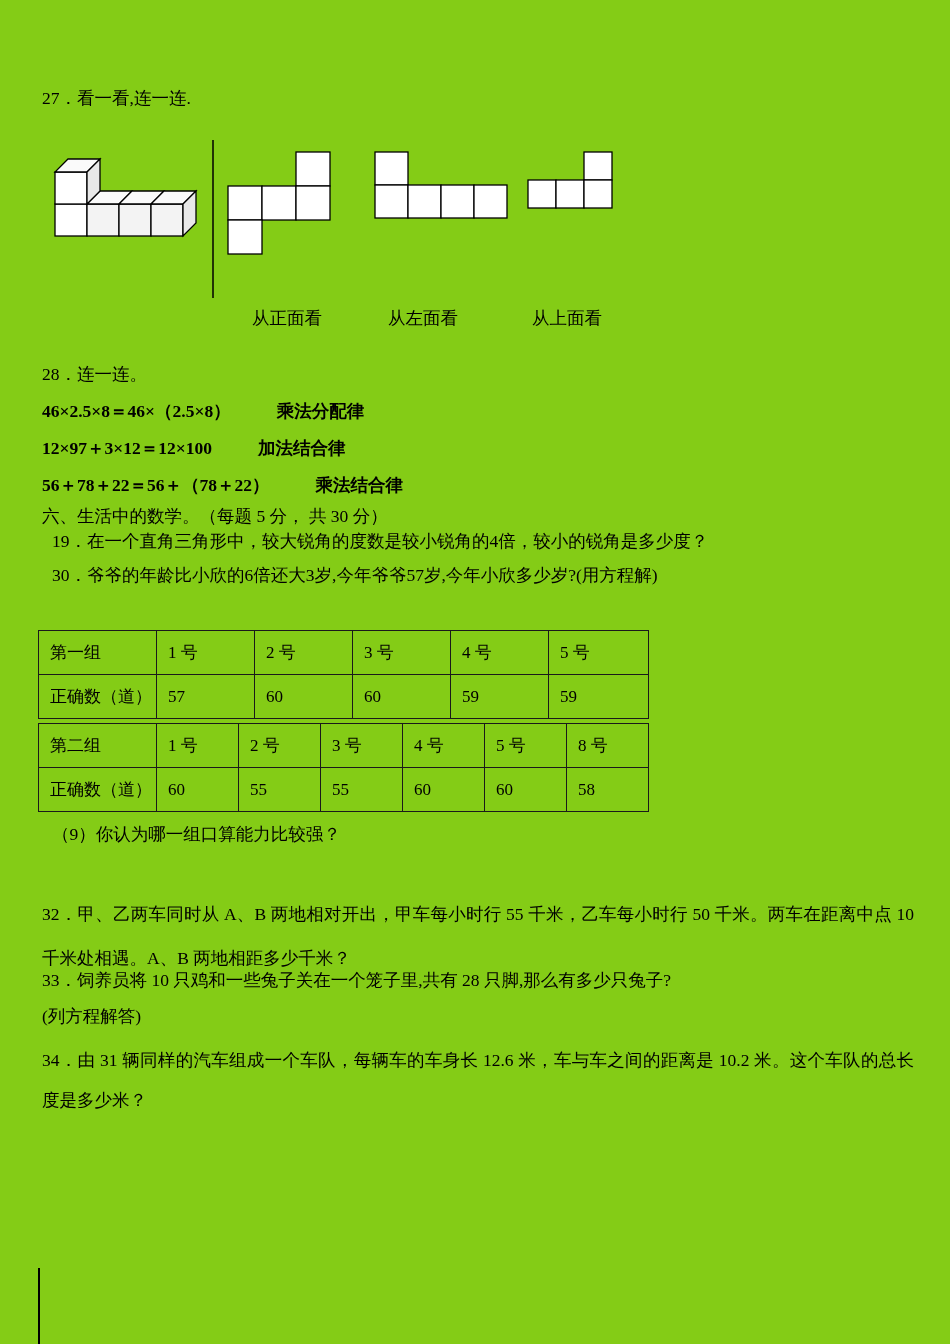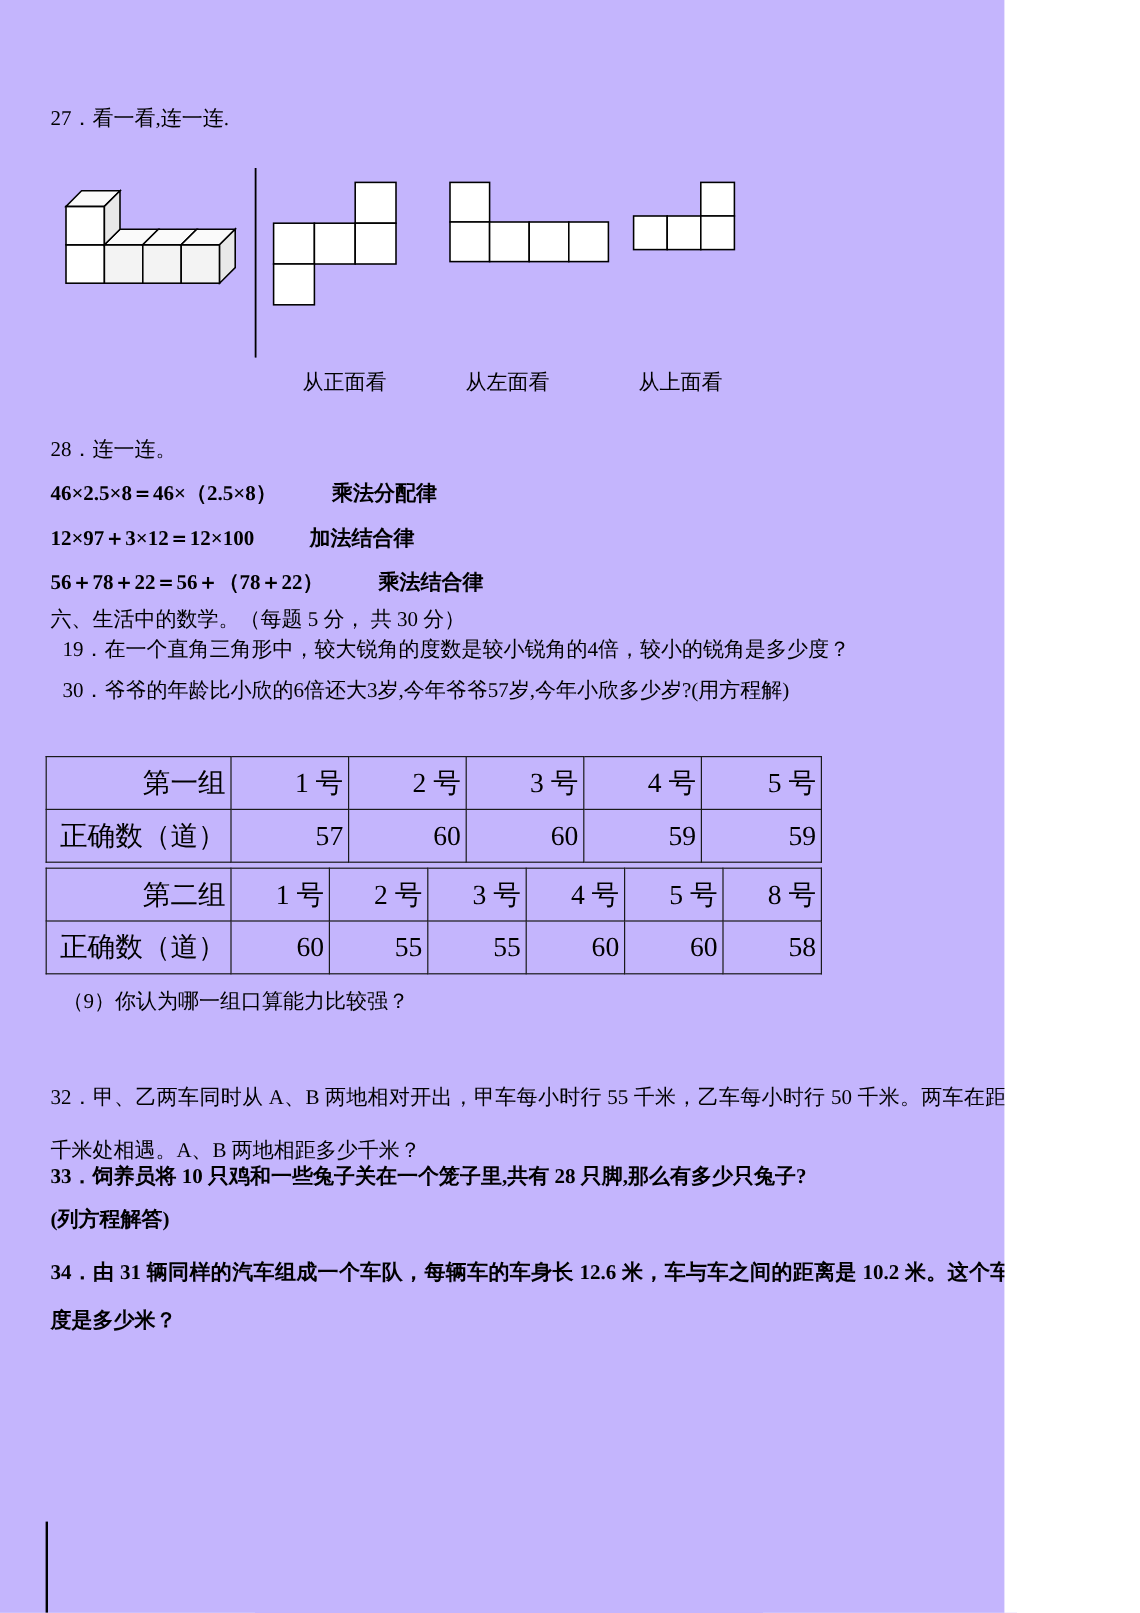--- a/index.html
+++ b/index.html
@@ -3,49 +3,49 @@
 <meta charset="utf-8">
 <style>
   * { box-sizing: border-box; }
   html, body { margin: 0; padding: 0; }
   body {
     width: 950px; height: 1344px;
     background: #ffffff;
     color: #000;
     font-family: "Liberation Serif", "DejaVu Serif", serif;
   }
-  .page { position: relative; width: 837px; height: 1344px; overflow: hidden; background: #c4b5fd; }
+  .page { position: relative; width: 950px; height: 1344px; overflow: hidden; background: #84cc16; }
 
   .line {
     position: absolute; left: 42px; width: 875px;
     font-size: 17.5px; line-height: 25px; white-space: nowrap;
   }
   .para {
     position: absolute; left: 42px; width: 872px;
     font-size: 17.5px; line-height: 44px; text-align: justify; white-space: normal;
   }
   .indent { left: 52px; width: 862px; }
-  .bold { font-weight: bold; }
+  .bold { font-weight: normal; }
 
   .eq-line { display: flex; align-items: baseline; font-weight: bold; }
   .eq-line .eq { white-space: nowrap; }
   .eq-line .law { white-space: nowrap; margin-left: 46px; }
 
   .figure { position: absolute; left: 38px; top: 130px; width: 660px; height: 210px; }
   .figure svg { position: absolute; left: 0; top: 0; }
   .view-label { position: absolute; font-size: 17.5px; white-space: nowrap; }
 
   table.score { position: absolute; left: 38px; border-collapse: collapse; table-layout: fixed; }
   table.score td {
     border: 1.5px solid #1a1a1a;
     height: 44px;
-    font-size: 23px;
+    font-size: 17px;
     padding: 0 4px 0 11px;
     vertical-align: middle;
-    text-align: right;
+    text-align: left;
     overflow: hidden;
     white-space: nowrap;
   }
 
   .edge-line { position: absolute; left: 38px; top: 1268px; width: 2px; height: 76px; background: #000; }
 </style>
 </head>
 <body>
 
 <div class="page">

